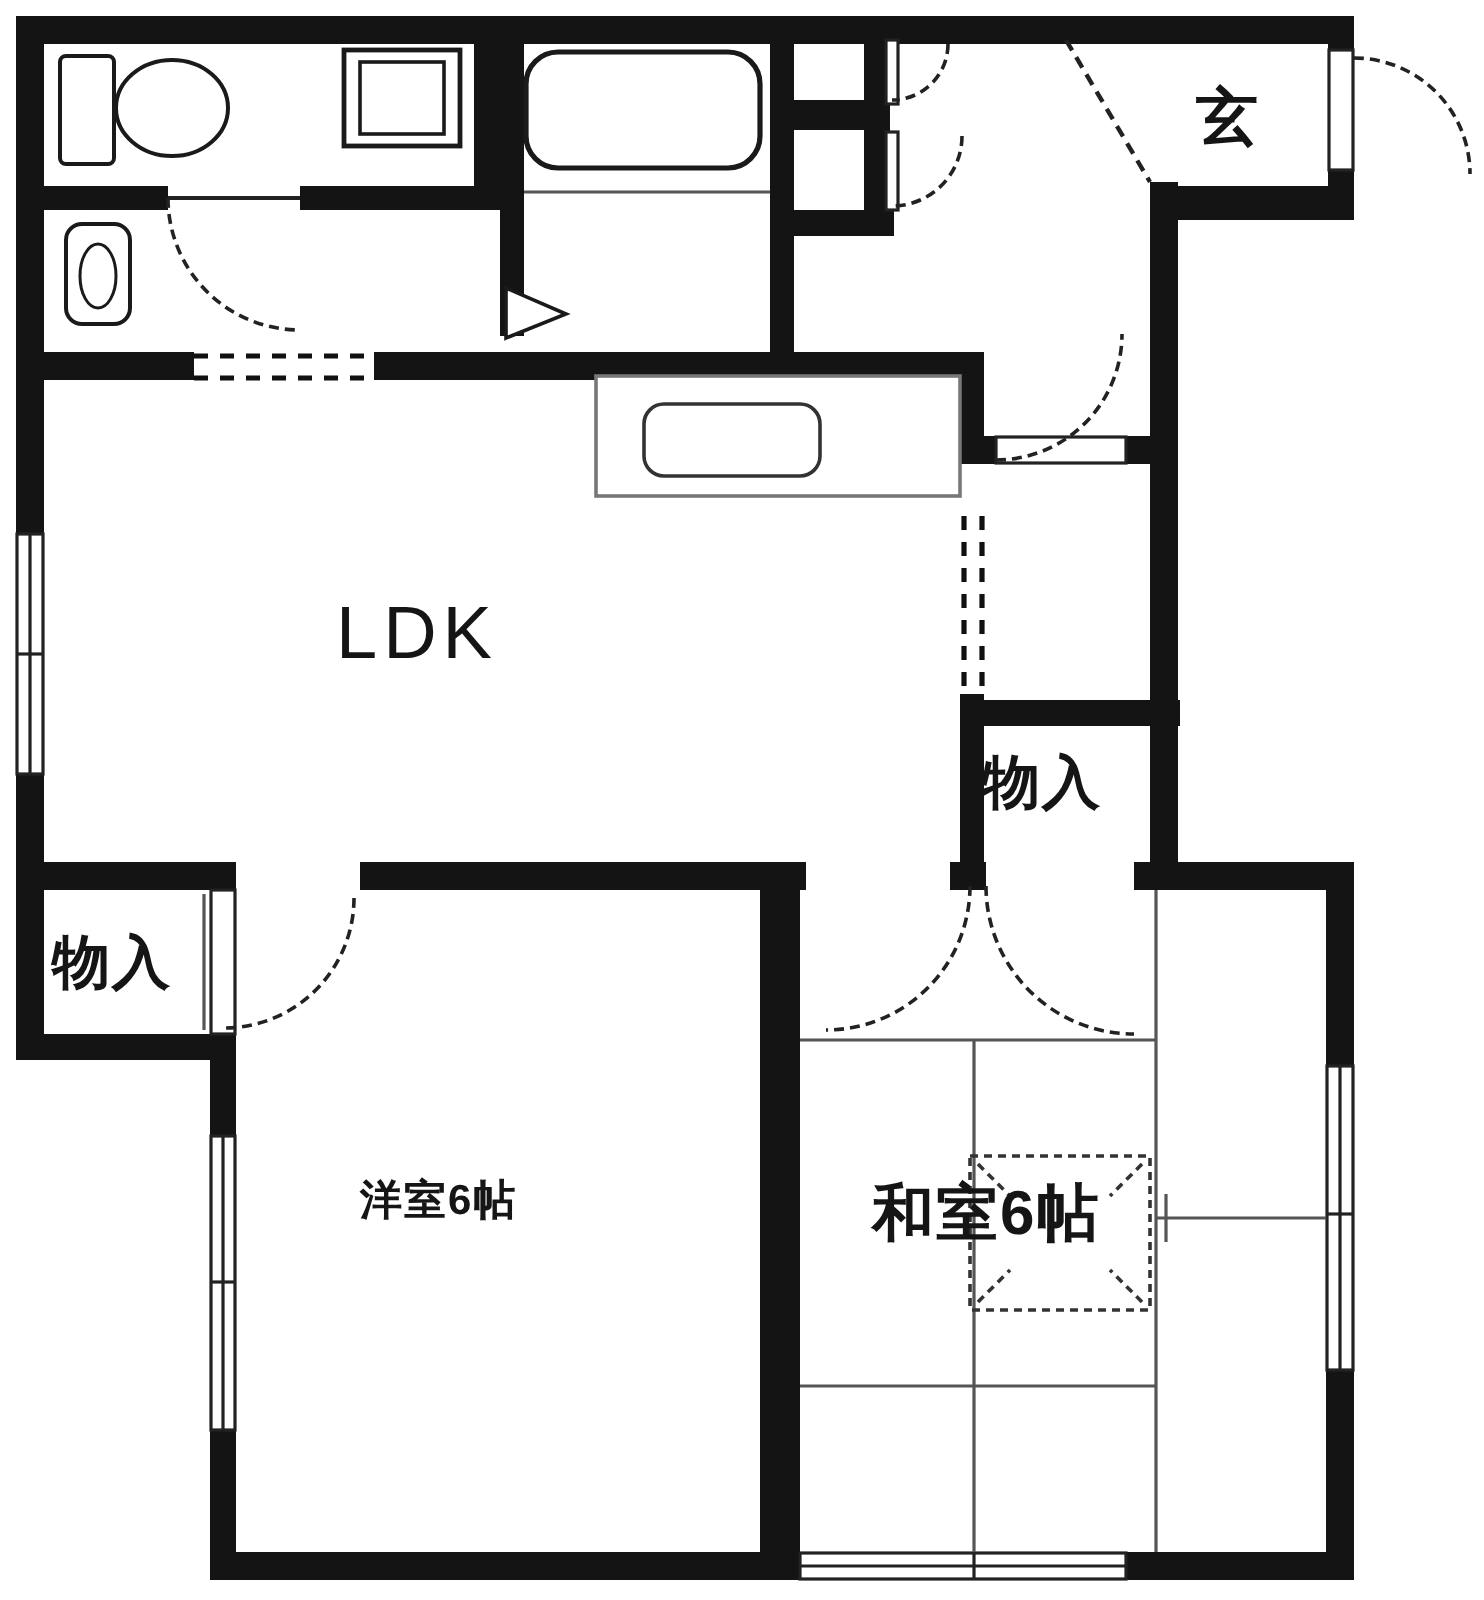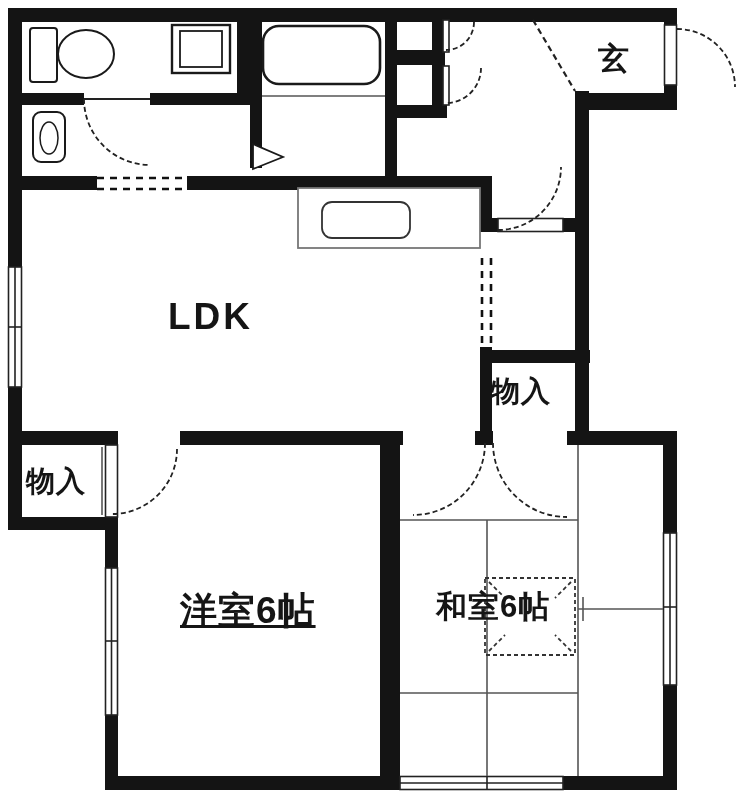--- a/index.html
+++ b/index.html
@@ -2,25 +2,25 @@
 <html><head>
 <meta charset="utf-8">
 <style>
   html,body{margin:0;padding:0;background:#fff;}
   #canvas{position:relative;width:742px;height:800px;background:#ffffff;overflow:hidden;
           font-family:"Liberation Sans","DejaVu Sans",sans-serif;}
   .w{position:absolute;background:#141414;}
   #overlay{position:absolute;left:0;top:0;width:742px;height:800px;pointer-events:none;}
   .roomlabel{position:absolute;color:#151515;font-weight:600;letter-spacing:1px;
              white-space:nowrap;z-index:5;}
-  .lbl-ldk{left:168px;top:296px;font-size:37px;font-weight:700;letter-spacing:3px;}
+  .lbl-ldk{left:168px;top:296px;font-size:37px;font-weight:400;letter-spacing:3px;}
   .lbl-genkan{left:598px;top:38px;font-size:31px;}
   .lbl-storage-hall{left:491px;top:372px;font-size:29px;}
   .lbl-storage-west{left:26px;top:462px;font-size:29px;}
-  .lbl-west{left:180px;top:586px;font-size:37px;text-decoration:underline;}
+  .lbl-west{left:180px;top:586px;font-size:21px;}
   .lbl-tatami{left:436px;top:586px;font-size:31px;}
 </style>
 </head>
 <body>
 
 <div id="canvas">
 
   <div class="w" style="left:8px;top:8px;width:669px;height:14px"></div>
   <div class="w" style="left:8px;top:8px;width:14px;height:522px"></div>
   <div class="w" style="left:664px;top:22px;width:13px;height:6px"></div>

